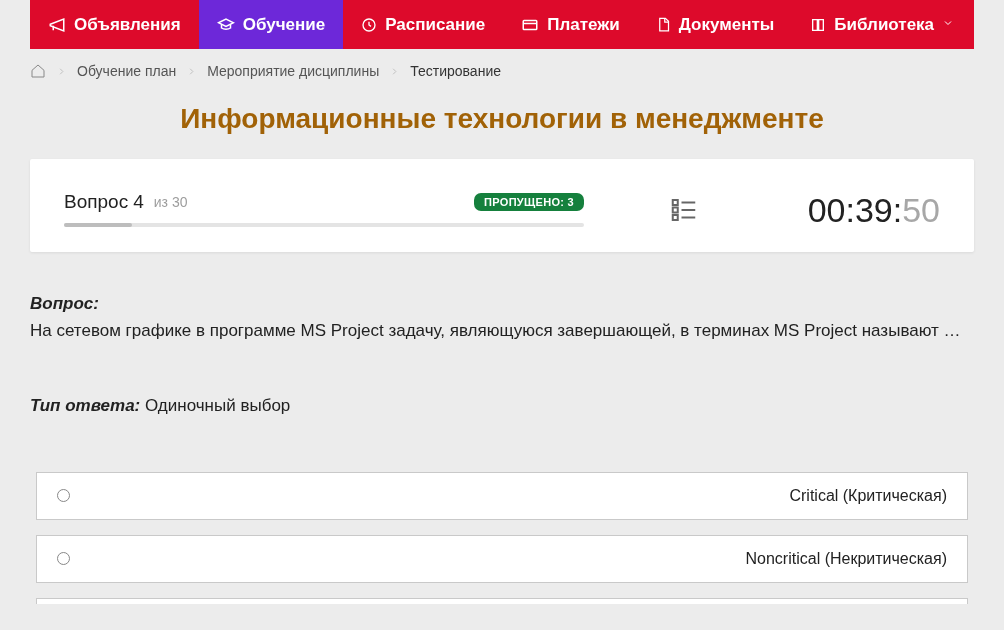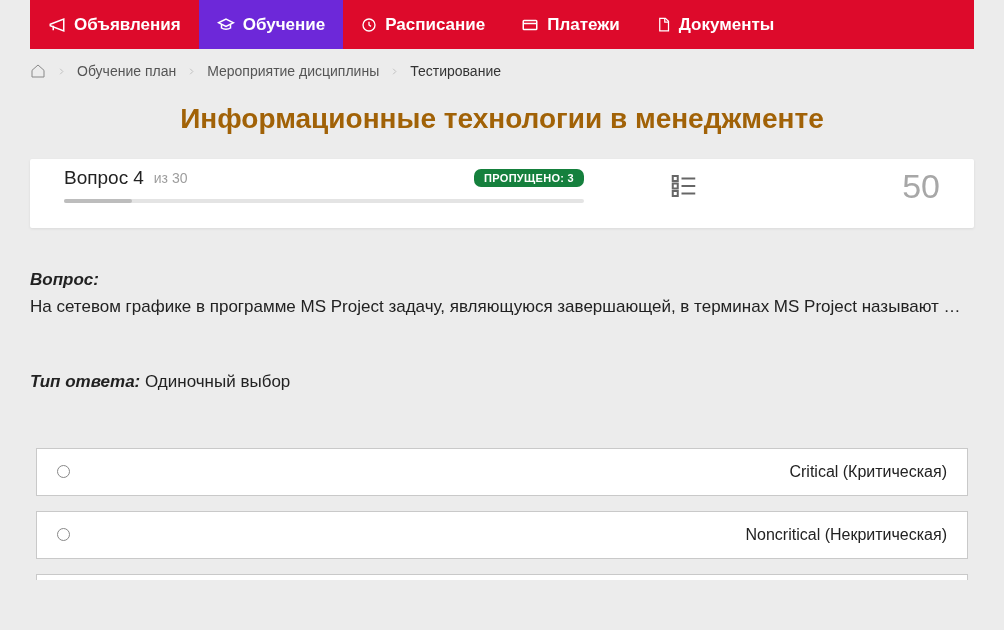--- a/index.html
+++ b/index.html
@@ -17,21 +17,21 @@
     .breadcrumb { display: flex; align-items: center; gap: 10px; padding: 13px 30px; color: #555; font-size: 14px; height: 44px; }
     .crumb { color: #555; }
     .crumb.current { color: #333; }
     .crumb-sep { color: #bcbcbc; display: inline-flex; }
     .home-ico { display: inline-flex; color: #888; }
 
     
     .page-title { text-align: center; font-size: 28px; font-weight: 700; color: #a16207; padding: 10px 0 24px; }
 
     
-    .quiz-bar { background: #fff; margin: 0 30px; padding: 8px 34px 22px; display: flex; align-items: flex-start; gap: 30px; border-radius: 2px; box-shadow: 0 1px 3px rgba(0,0,0,.08); }
+    .quiz-bar { background: #fff; margin: 0 30px; padding: 32px 34px 22px; display: flex; align-items: flex-start; gap: 30px; border-radius: 2px; box-shadow: 0 1px 3px rgba(0,0,0,.08); }
     .quiz-left { flex: 0 0 520px; }
     .q-row { display: flex; align-items: center; gap: 10px; }
     .q-main { font-size: 19px; font-weight: 400; color: #222; }
     .q-sub { font-size: 14px; color: #9d9d9d; }
     .skip-badge { background: #15803d; color: #fff; font-size: 11px; letter-spacing: .3px; padding: 3px 10px; border-radius: 7px; font-weight: 600; margin-left: auto; white-space: nowrap; }
     .progress-track { height: 4px; background: #e4e4e4; border-radius: 2px; margin-top: 10px; position: relative; }
     .progress-fill { height: 100%; background: #bdbdbd; width: 13%; border-radius: 2px; }
     .list-icon { display: inline-flex; color: #666; cursor: pointer; margin-left: 55px; margin-top: 4px; }
     .timer { margin-left: auto; font-size: 34px; color: #222; font-weight: 400; display: flex; align-items: baseline; }
     .timer-dim { color: #a7a7a7; }
@@ -99,20 +99,33 @@
       <span>Платежи</span>
     </div>
     <div class="nav-item">
       <span class="nav-icon">
         <svg width="15" height="15" viewBox="0 0 24 24" fill="none" stroke="currentColor" stroke-width="2">
             <path d="M6 2h9l5 5v15H6z"></path>
             <path d="M14 2v6h6"></path>
           </svg>
       </span>
       <span>Документы</span>
+    </div>
+    <div class="nav-item">
+      <span class="nav-icon">
+        <svg width="16" height="16" viewBox="0 0 24 24" fill="none" stroke="currentColor" stroke-width="2">
+            <path d="M4 4h7v16H4zM13 4h7v16h-7z"></path>
+          </svg>
+      </span>
+      <span>Библиотека</span>
+      <span class="nav-dropdown-caret">
+        <svg width="12" height="12" viewBox="0 0 24 24" fill="none" stroke="currentColor" stroke-width="2">
+            <path d="M6 9l6 6 6-6"></path>
+          </svg>
+      </span>
     </div>
   </div>
 
   <div class="breadcrumb">
     <span class="home-ico">
       <svg width="16" height="16" viewBox="0 0 24 24" fill="none" stroke="currentColor" stroke-width="1.5">
           <path d="M3 11l9-8 9 8v10H3z"></path>
         </svg>
     </span>
     <span class="crumb-sep">
@@ -154,20 +167,21 @@
       <svg width="30" height="30" viewBox="0 0 24 24" fill="none" stroke="currentColor" stroke-width="1.6">
         <rect x="3" y="4" width="4" height="4"></rect>
           <path d="M10 6h11"></path>
         <rect x="3" y="10" width="4" height="4"></rect>
           <path d="M10 12h11"></path>
         <rect x="3" y="16" width="4" height="4"></rect>
           <path d="M10 18h11"></path>
       </svg>
     </span>
     <div class="timer">
+      <span>00:39:</span>
         <span class="timer-dim">50</span>
     </div>
   </div>
 
   <div class="question-body">
     <div>
       <span class="q-label">Вопрос:</span>
     </div>
     <div class="q-text">На сетевом графике в программе MS Project задачу, являющуюся завершающей, в терминах MS Project называют …</div>
     <div class="ans-line">

